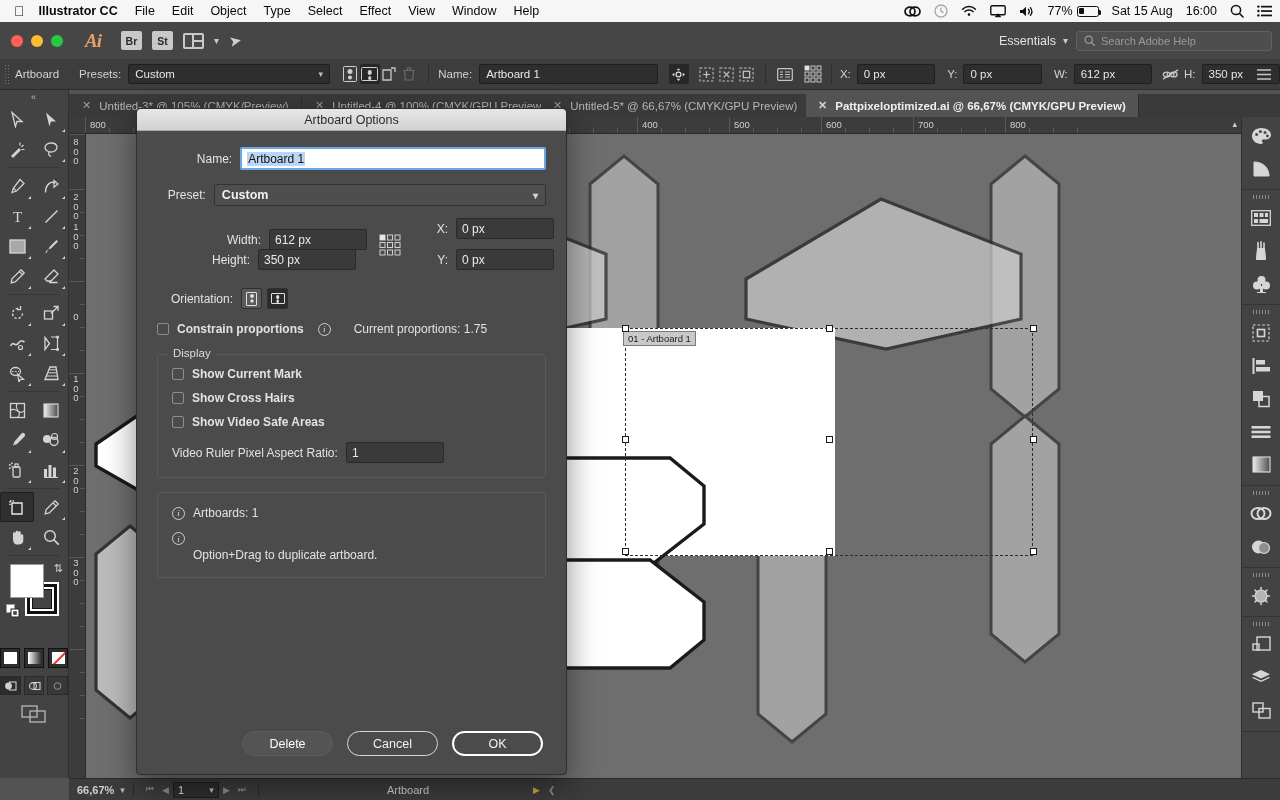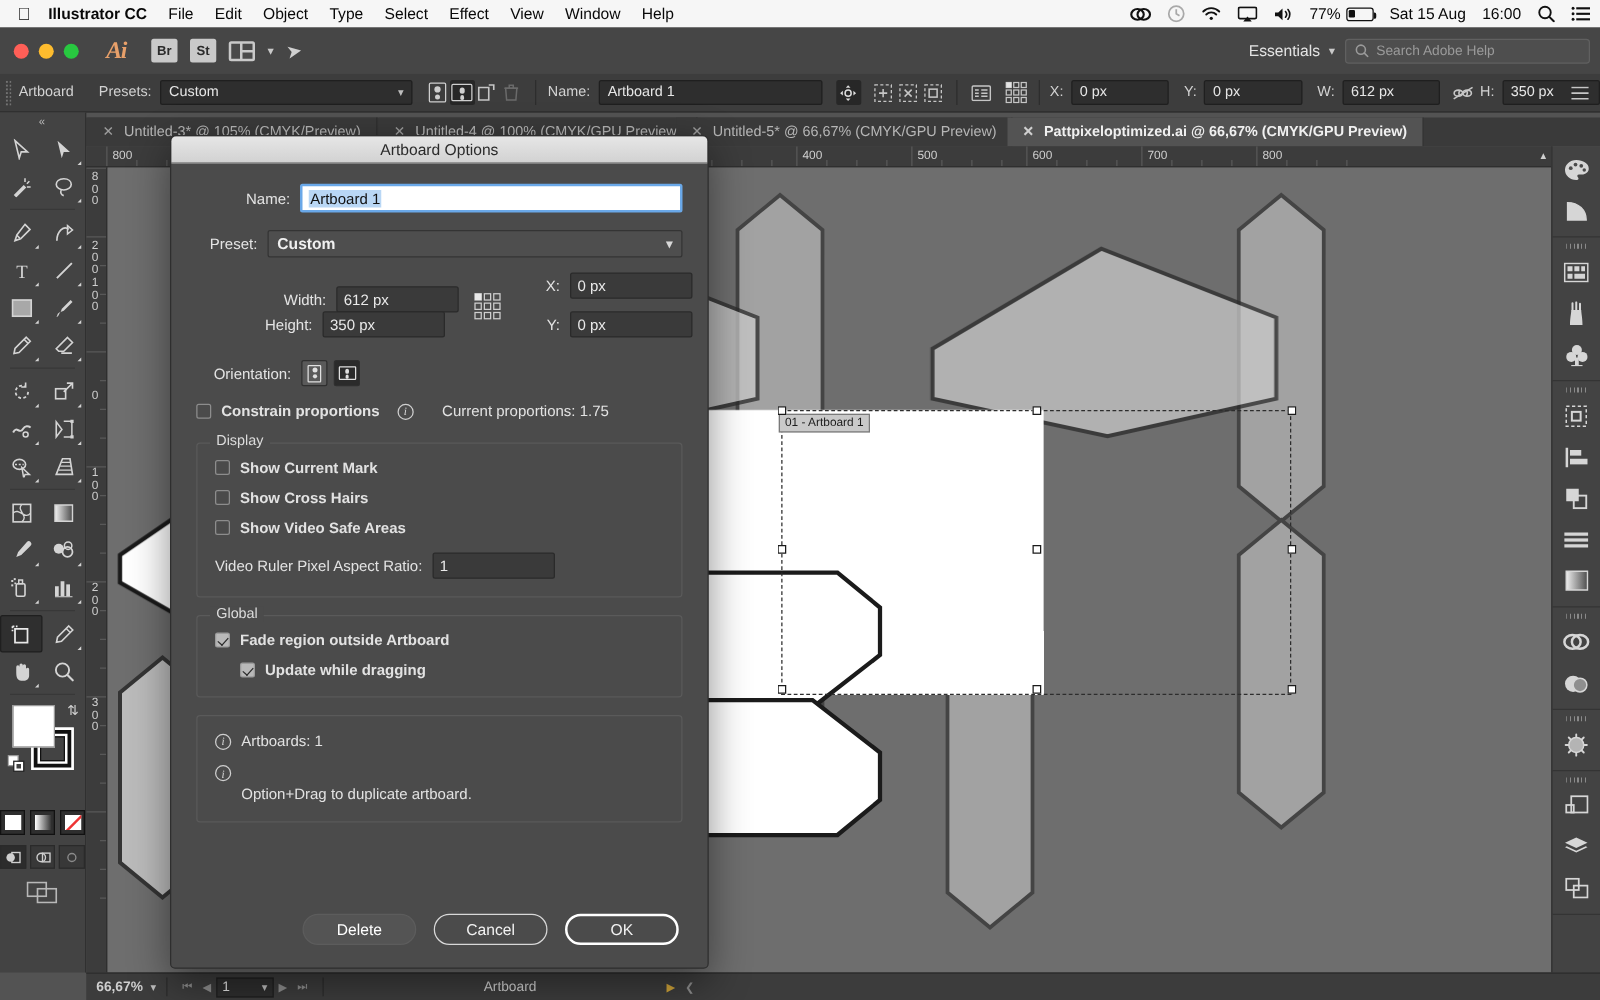--- a/index.html
+++ b/index.html
@@ -1165,31 +1165,20 @@
         <div class="cbrow" style="margin-bottom:13px">
           <span class="cb"></span>
           <span>Show Video Safe Areas</span>
         </div>
         <div class="row" style="margin:0">
           <span>Video Ruler Pixel Aspect Ratio:</span>
           <span class="tin" style="width:98px;margin-left:8px">1</span>
         </div>
       </div>
 
-      <div class="grpbox">
-        <span class="legend">Global</span>
-        <div class="cbrow">
-          <span class="cb on"></span>
-          <span>Fade region outside Artboard</span>
-        </div>
-        <div class="cbrow" style="margin-bottom:0;margin-left:20px">
-          <span class="cb on"></span>
-          <span>Update while dragging</span>
-        </div>
-      </div>
 
       <div class="grpbox" style="padding:13px 14px 14px">
         <div style="display:flex;align-items:center;gap:8px;margin-bottom:11px">
           <span class="infoi">i</span>
           <span>Artboards: 1</span>
         </div>
         <div style="display:flex;align-items:flex-start;gap:8px">
           <span class="infoi" style="margin-top:1px">i</span>
           <span style="line-height:16px">
             <br>

